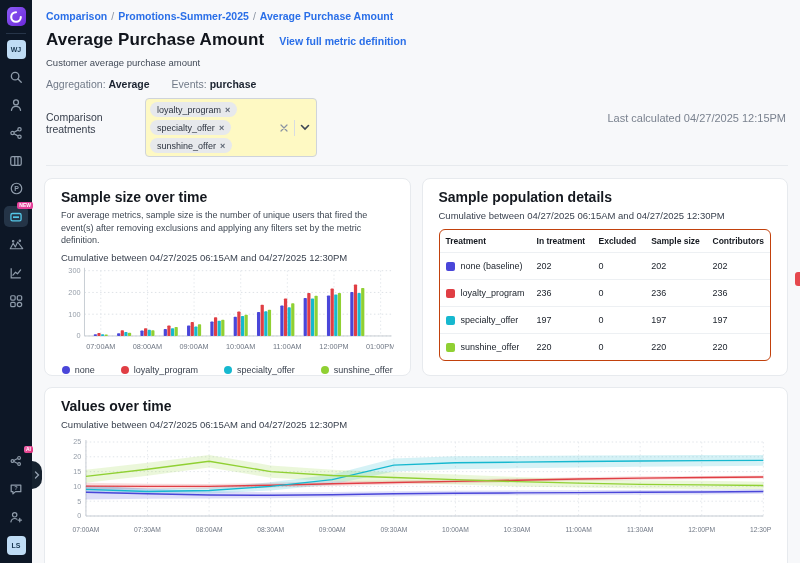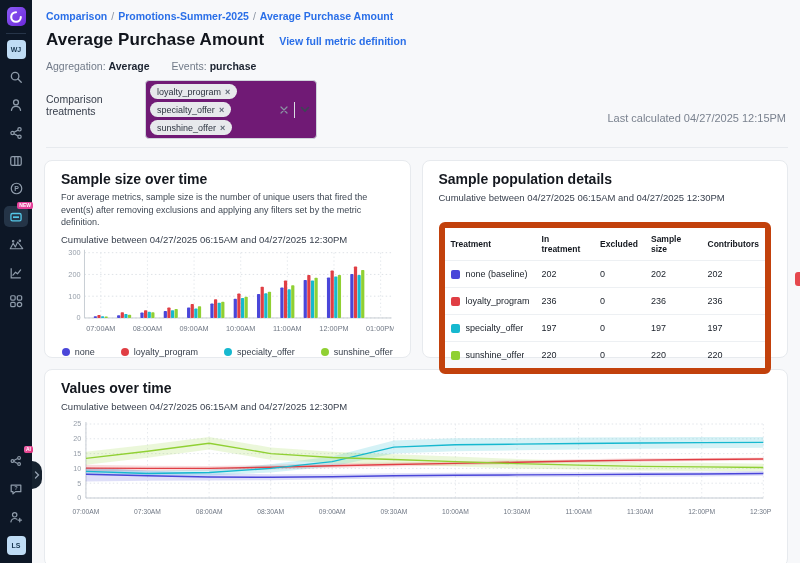--- a/index.html
+++ b/index.html
@@ -39,21 +39,21 @@
   .breadcrumb .sep { color:#8a93a2; font-weight:normal; margin:0 4px; }
   .title-row { margin-top:8px; display:flex; align-items:baseline; }
   .page-title { font-size:17px; font-weight:bold; color:#11151c; letter-spacing:.1px; }
   .metric-link { margin-left:15px; font-size:10.5px; font-weight:bold; color:#2a6fe8; text-decoration:none; cursor:pointer; }
   .metric-desc { margin-top:7px; font-size:9.5px; color:#424a57; }
   .agg-row { margin-top:10px; font-size:10.5px; color:#717a88; }
   .agg-row b { color:#1b2330; margin-left:3px; }
   .agg-gap { display:inline-block; width:22px; }
   .comp-row { margin-top:8px; display:flex; align-items:flex-start; }
   .comp-label { font-size:10.5px; color:#39404d; padding-top:13px; width:86px; }
-  .chips-box { margin-left:13px; border:1px solid #cfd4db; border-radius:4px; background:#701a75;
+  .chips-box { margin-left:13px; border:1px solid #cfd4db; border-radius:4px; background:#fef9c3;
     width:172px; min-height:38px; padding:3px 4px; display:flex; align-items:center; }
   .chips-wrap { flex:1; display:flex; flex-wrap:wrap; gap:3px; }
   .chip { background:#e7e9ec; border-radius:9px; font-size:9px; color:#2d3440; padding:2.5px 7px;
     white-space:nowrap; cursor:default; }
   .chip .x { margin-left:4px; color:#5a6372; font-weight:bold; cursor:pointer; }
   .chips-ctrl { display:flex; align-items:center; gap:5px; padding:0 2px 0 4px; }
   .ctrl-div { width:1px; height:16px; background:#d8dce2; }
   .last-calc { position:absolute; right:14px; top:112px; font-size:11px; color:#7a828f; }
   .hdr-divider { margin:8px 0 0 0; border:none; border-top:1px solid #e7eaee; }
 
@@ -65,21 +65,21 @@
   .card .desc { margin-top:4px; font-size:9px; color:#3f4854; line-height:1.4; }
   .card .cumulative { margin-top:5px; font-size:9.5px; color:#39414e; }
   .card-values { margin-top:11px; height:198px; }
 
   
   .legend { margin-top:2px; display:flex; justify-content:center; gap:26px; }
   .legend-item { display:flex; align-items:center; gap:5px; font-size:9px; color:#39414e; }
   .legend-dot { width:8px; height:8px; border-radius:50%; }
 
   
-  .pop-table { width:100%; border:6px solid #c2410c; border-radius:6px; margin-top:19px;
+  .pop-table { width:100%; border:1px solid #c2410c; border-radius:6px; margin-top:8px;
     border-collapse:separate; border-spacing:0; overflow:hidden; }
   .pop-table th { font-size:8.5px; font-weight:bold; color:#14181f; text-align:left;
     padding:6px 6px; border-bottom:1px solid #edf0f3; }
   .pop-table td { font-size:9px; color:#20262f; padding:8px 6px; border-bottom:1px solid #edf0f3; }
   .pop-table tr:last-child td { border-bottom:none; }
   .tcell { display:flex; align-items:center; gap:6px; white-space:nowrap; overflow:hidden; }
   .swatch { flex:0 0 9px; width:9px; height:9px; border-radius:2px; }
   .tname { overflow:hidden; white-space:nowrap; }
 
   svg text { font-family:"Liberation Sans", sans-serif; }
@@ -194,20 +194,21 @@
 <div class="content">
 
   <div class="page-header">
     <div class="breadcrumb" id="breadcrumb"><a>Comparison</a><span class="sep">/</span><a>Promotions-Summer-2025</a><span class="sep">/</span><a>Average Purchase Amount</a></div>
 
     <div class="title-row">
       <span class="page-title">Average Purchase Amount</span>
       <a class="metric-link">View full metric definition</a>
     </div>
 
+    <div class="metric-desc">Customer average purchase amount</div>
 
     <div class="agg-row">
       <span>Aggregation:</span><b>Average</b><span class="agg-gap"></span><span>Events:</span><b>purchase</b>
     </div>
 
     <div class="comp-row">
       <div class="comp-label">Comparison treatments</div>
       <div class="chips-box">
         <div class="chips-wrap" id="chips">
             <span class="chip">loyalty_program<span class="x">×</span></span>

